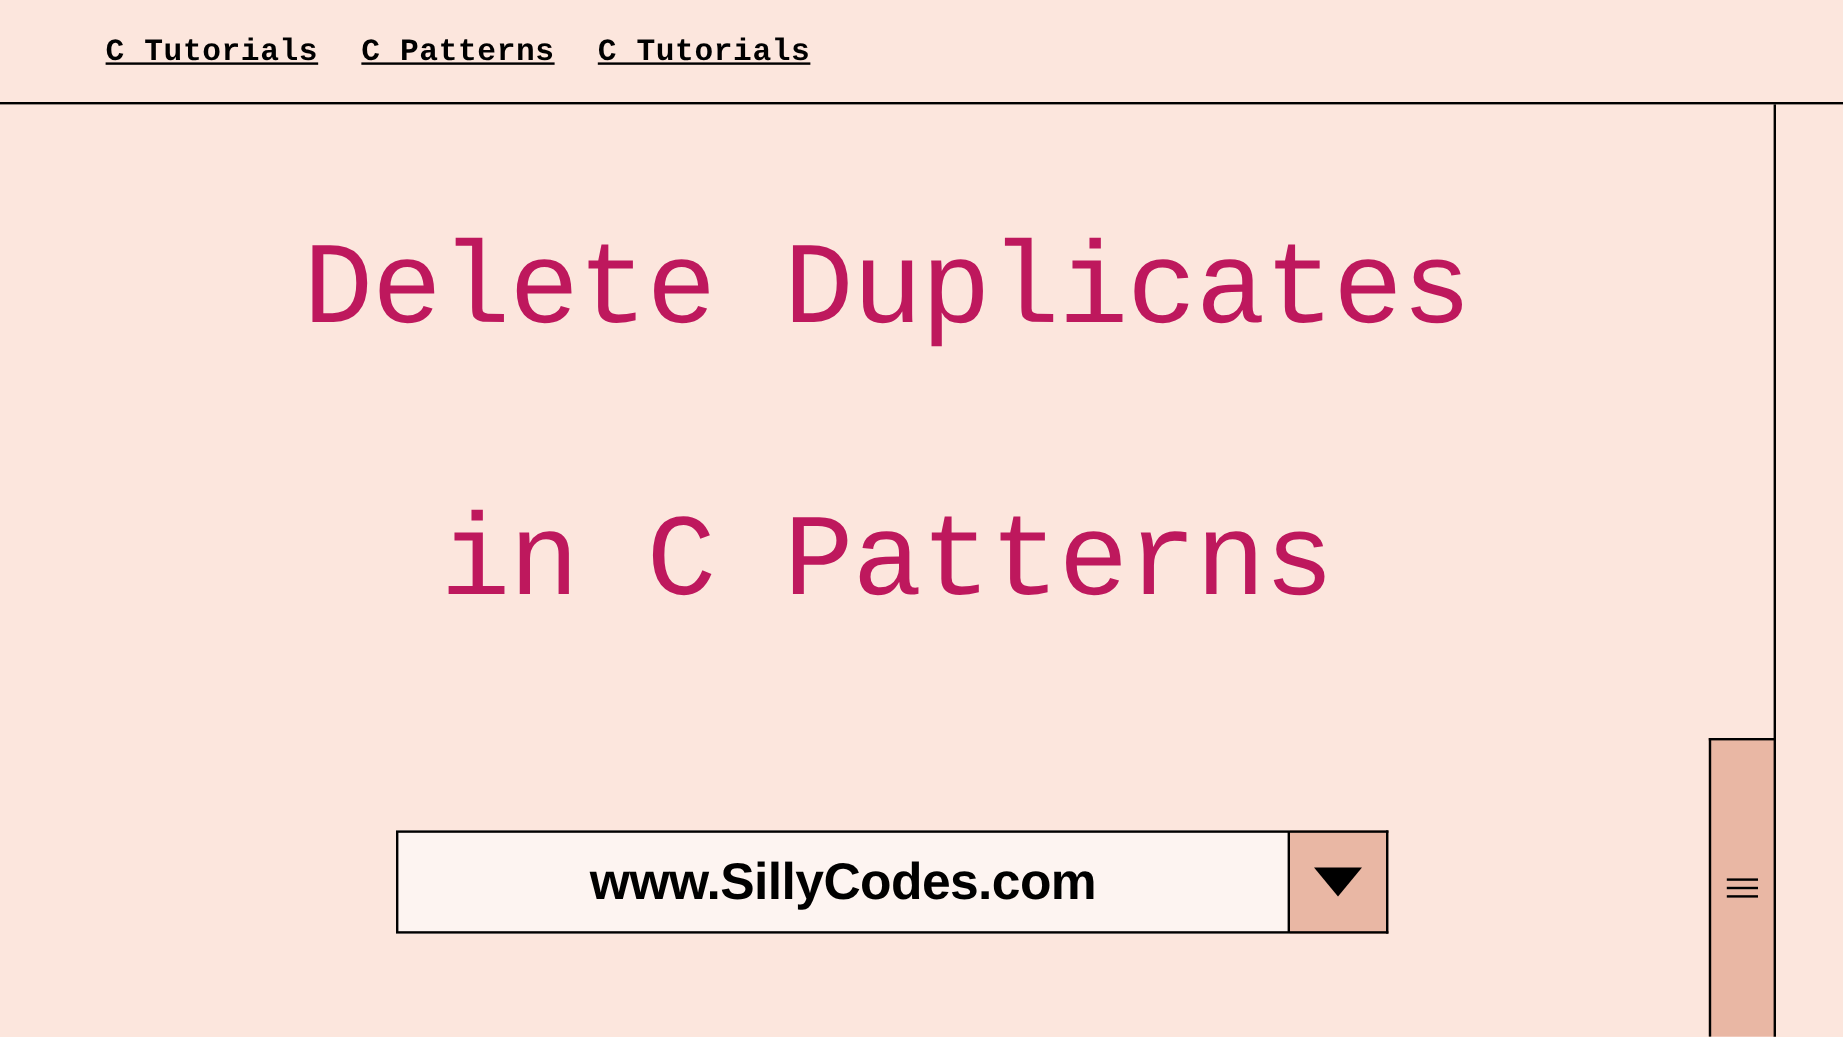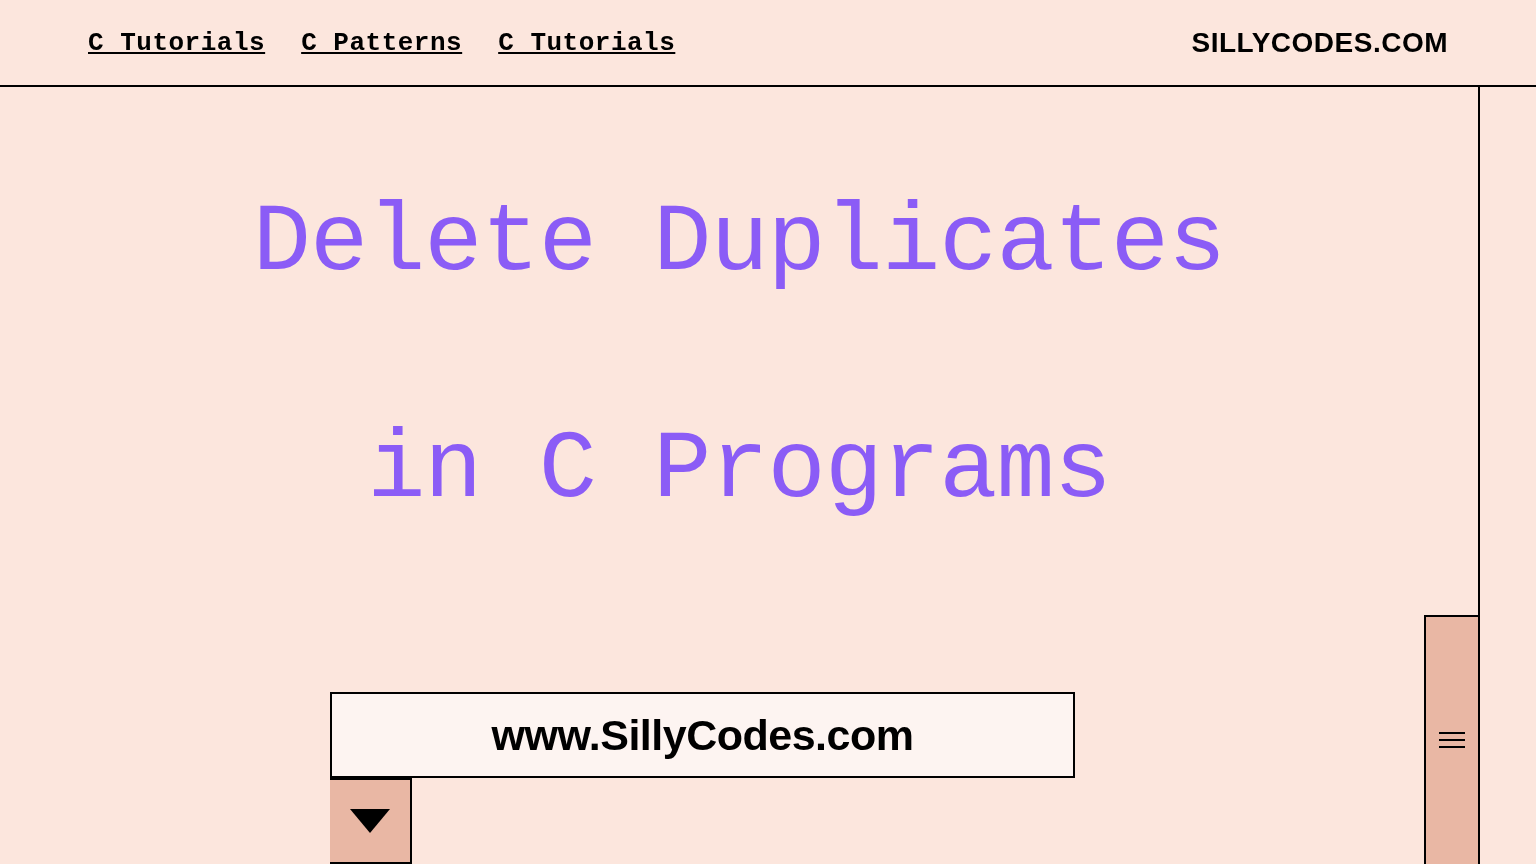--- a/index.html
+++ b/index.html
@@ -63,34 +63,33 @@
       border-right: 2px solid #000;
     }
     
     .title {
       position: absolute;
       top: 100px;
       left: 50%;
       transform: translateX(-50%);
       font-size: 97px;
       font-weight: normal;
-      color: #8b5cf6;
+      color: #be185d;
       text-align: center;
       line-height: 1.17;
       font-family: 'Courier New', Courier, monospace;
       white-space: nowrap;
       letter-spacing: -1px;
     }
     
     .url-container {
       position: absolute;
       top: 605px;
       left: 330px;
       display: flex;
-      flex-direction: column;
     }
     
     .url-box {
       width: 745px;
       height: 86px;
       background: #fdf4f1;
       border: 2px solid #000;
       display: flex;
       align-items: center;
       justify-content: center;
@@ -153,30 +152,29 @@
   </style>
 </head>
 <body>
 
 <div class="header">
   <div class="nav-links">
     <a class="nav-link">C Tutorials</a>
     <a class="nav-link">C Patterns</a>
     <a class="nav-link">C Tutorials</a>
   </div>
-  <div class="brand">SILLYCODES.COM</div>
 </div>
 
 <div class="divider"></div>
 
 <div class="main-area">
   <div class="title">
     <span>Delete Duplicates</span><br>
     <br>
-    <span>in C Programs</span>
+    <span>in C Patterns</span>
   </div>
 
   <div class="url-container">
     <div class="url-box">
       <span class="url-text">www.SillyCodes.com</span>
     </div>
     <div class="dropdown-btn">
       <div class="dropdown-arrow"></div>
     </div>
   </div>

